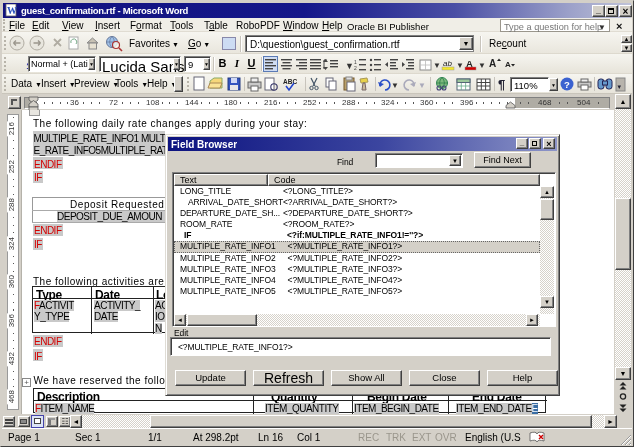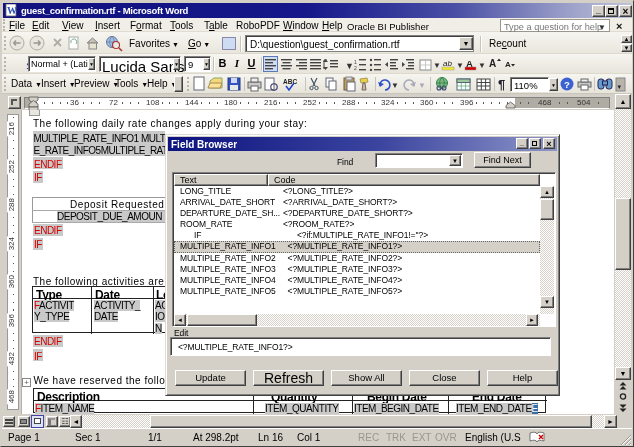--- a/index.html
+++ b/index.html
@@ -395,24 +395,24 @@
 <div class="abs r3" style="left:449px;top:155px;width:12px;height:11px;font-size:6px;text-align:center;line-height:10px;">▼</div>
 <div class="abs r3" style="left:474px;top:152px;width:57px;height:16px;font-size:9px;text-align:center;line-height:14px;">Find Next</div>
 
 <div class="abs s3" style="left:172px;top:172px;width:384px;height:155px;overflow:hidden;">
  <div class="abs" style="left:1px;top:1px;width:380px;height:152px;background:#fff;"></div>
 
  <div class="abs r3" style="left:1px;top:1px;width:94px;height:12px;font-size:9px;padding:0 0 0 5px;line-height:11px;">Text</div>
  <div class="abs r3" style="left:95px;top:1px;width:272px;height:12px;font-size:9px;padding:0 0 0 5px;line-height:11px;">Code</div>
  <div class="abs dlgtxt" style="left:1px;top:13px;width:366px;">
   <div style="height:11.1px;line-height:11.3px;padding-left:6px;"><span style="display:inline-block;width:103px;letter-spacing:-0.1px;">LONG_TITLE</span>&lt;?LONG_TITLE?&gt;</div>
-  <div style="height:11.1px;line-height:11.3px;padding-left:6px;"><span style="display:inline-block;width:103px;letter-spacing:-0.1px;">ARRIVAL_DATE_SHORT</span>&lt;?ARRIVAL_DATE_SHORT?&gt;</div>
+  <div style="height:11.1px;line-height:11.3px;padding-left:6px;"><span style="display:inline-block;width:103px;letter-spacing:-0.1px;text-align:right;">ARRIVAL_DATE_SHORT</span>&lt;?ARRIVAL_DATE_SHORT?&gt;</div>
   <div style="height:11.1px;line-height:11.3px;padding-left:6px;"><span style="display:inline-block;width:103px;letter-spacing:-0.1px;">DEPARTURE_DATE_SH...</span>&lt;?DEPARTURE_DATE_SHORT?&gt;</div>
   <div style="height:11.1px;line-height:11.3px;padding-left:6px;"><span style="display:inline-block;width:103px;letter-spacing:-0.1px;">ROOM_RATE</span>&lt;?ROOM_RATE?&gt;</div>
-  <div style="height:11.1px;line-height:11.3px;padding-left:20px;"><span style="display:inline-block;width:103px;letter-spacing:-0.1px;">IF</span>&lt;?if:MULTIPLE_RATE_INFO1!=''?&gt;</div>
+  <div style="height:11.1px;line-height:11.3px;padding-left:10px;font-weight:bold;"><span style="display:inline-block;width:103px;letter-spacing:-0.1px;">IF</span>&lt;?if:MULTIPLE_RATE_INFO1!=''?&gt;</div>
   <div style="height:11.1px;line-height:11.3px;padding-left:6px;background:#D4D0C8;outline:1px dotted #666;outline-offset:-1px;"><span style="display:inline-block;width:103px;letter-spacing:-0.1px;">MULTIPLE_RATE_INFO1</span>&nbsp;&nbsp;&lt;?MULTIPLE_RATE_INFO1?&gt;</div>
   <div style="height:11.1px;line-height:11.3px;padding-left:6px;"><span style="display:inline-block;width:103px;letter-spacing:-0.1px;">MULTIPLE_RATE_INFO2</span>&nbsp;&nbsp;&lt;?MULTIPLE_RATE_INFO2?&gt;</div>
   <div style="height:11.1px;line-height:11.3px;padding-left:6px;"><span style="display:inline-block;width:103px;letter-spacing:-0.1px;">MULTIPLE_RATE_INFO3</span>&nbsp;&nbsp;&lt;?MULTIPLE_RATE_INFO3?&gt;</div>
   <div style="height:11.1px;line-height:11.3px;padding-left:6px;"><span style="display:inline-block;width:103px;letter-spacing:-0.1px;">MULTIPLE_RATE_INFO4</span>&nbsp;&nbsp;&lt;?MULTIPLE_RATE_INFO4?&gt;</div>
   <div style="height:11.1px;line-height:11.3px;padding-left:6px;"><span style="display:inline-block;width:103px;letter-spacing:-0.1px;">MULTIPLE_RATE_INFO5</span>&nbsp;&nbsp;&lt;?MULTIPLE_RATE_INFO5?&gt;</div>
  </div>
 
  <div class="abs check" style="left:367px;top:13px;width:14px;height:128px;"></div>
  <div class="abs r3" style="left:367px;top:13px;width:14px;height:12px;font-size:6px;text-align:center;line-height:11px;">▲</div>
  <div class="abs r3" style="left:367px;top:26px;width:14px;height:21px;"></div>

